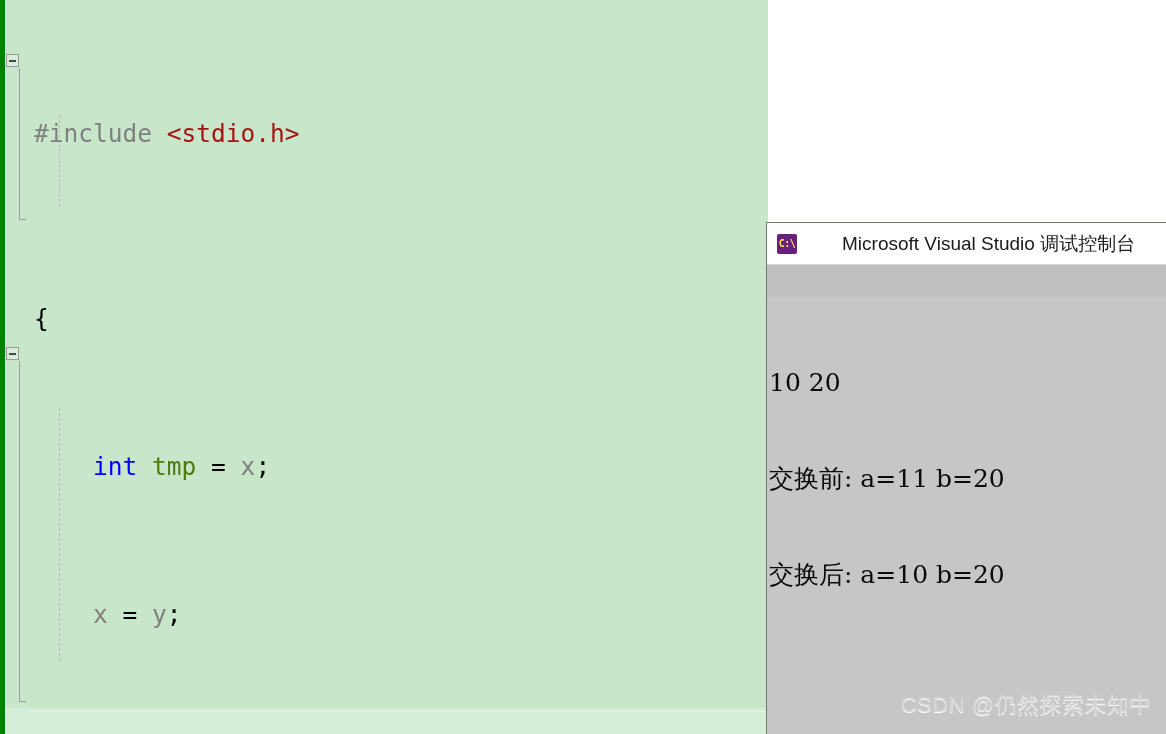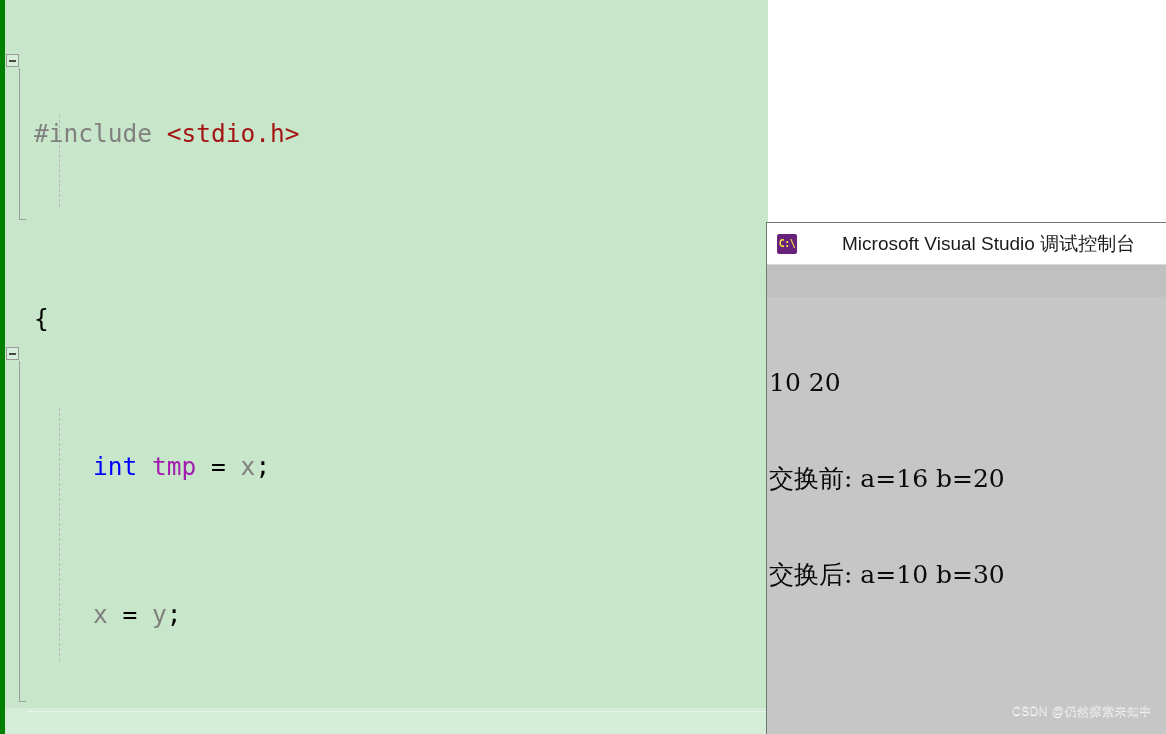--- a/index.html
+++ b/index.html
@@ -91,21 +91,21 @@
     padding-left: 34px;
     white-space: pre;
   }
 
   
   .t-pre   { color: #808080; }
   .t-str-r { color: #a31515; }
   .t-kw    { color: #0000ff; }
   .t-fn    { color: #795e26; }
   .t-param { color: #808080; }
-  .t-local { color: #a21caf; }
+  .t-local { color: #4d7c0f; }
   .t-punct { color: #000000; }
 
   
   #editor-bottom-panel {
     position: absolute;
     left: 0;
     top: 708px;
     width: 768px;
     height: 26px;
     background: #d4edd6;
@@ -196,21 +196,21 @@
     margin-top: 32px;
   }
   .cline { height: 32px; white-space: pre; }
 
   
   #watermark {
     position: absolute;
     right: 14px;
     bottom: 14px;
     font-family: "Liberation Sans", sans-serif;
-    font-size: 12px;
+    font-size: 22px;
     color: #d4d4d4;
     text-shadow: 0 1px 0 #ffffff;
     white-space: nowrap;
     letter-spacing: 0.5px;
   }
 </style>
 </head>
 <body>
 
 <div id="editor">
@@ -277,21 +277,21 @@
 </div>
 <div id="editor-bottom-left-strip"></div>
 
 <div id="console-window">
   <div id="console-titlebar">
     <div id="console-icon">C:\</div>
     <div id="console-title">Microsoft Visual Studio 调试控制台</div>
   </div>
   <div id="console-body">
     <div class="cline">10 20</div>
-    <div class="cline">交换前: a=16 b=20</div>
-    <div class="cline">交换后: a=10 b=30</div>
+    <div class="cline">交换前: a=11 b=20</div>
+    <div class="cline">交换后: a=10 b=20</div>
     <div class="cline">&nbsp;</div>
     <div class="cline">D:\code\c-language-learning</div>
     
   </div>
 </div>
 
 <div id="watermark">CSDN @仍然探索未知中</div>
 
 </body></html>

